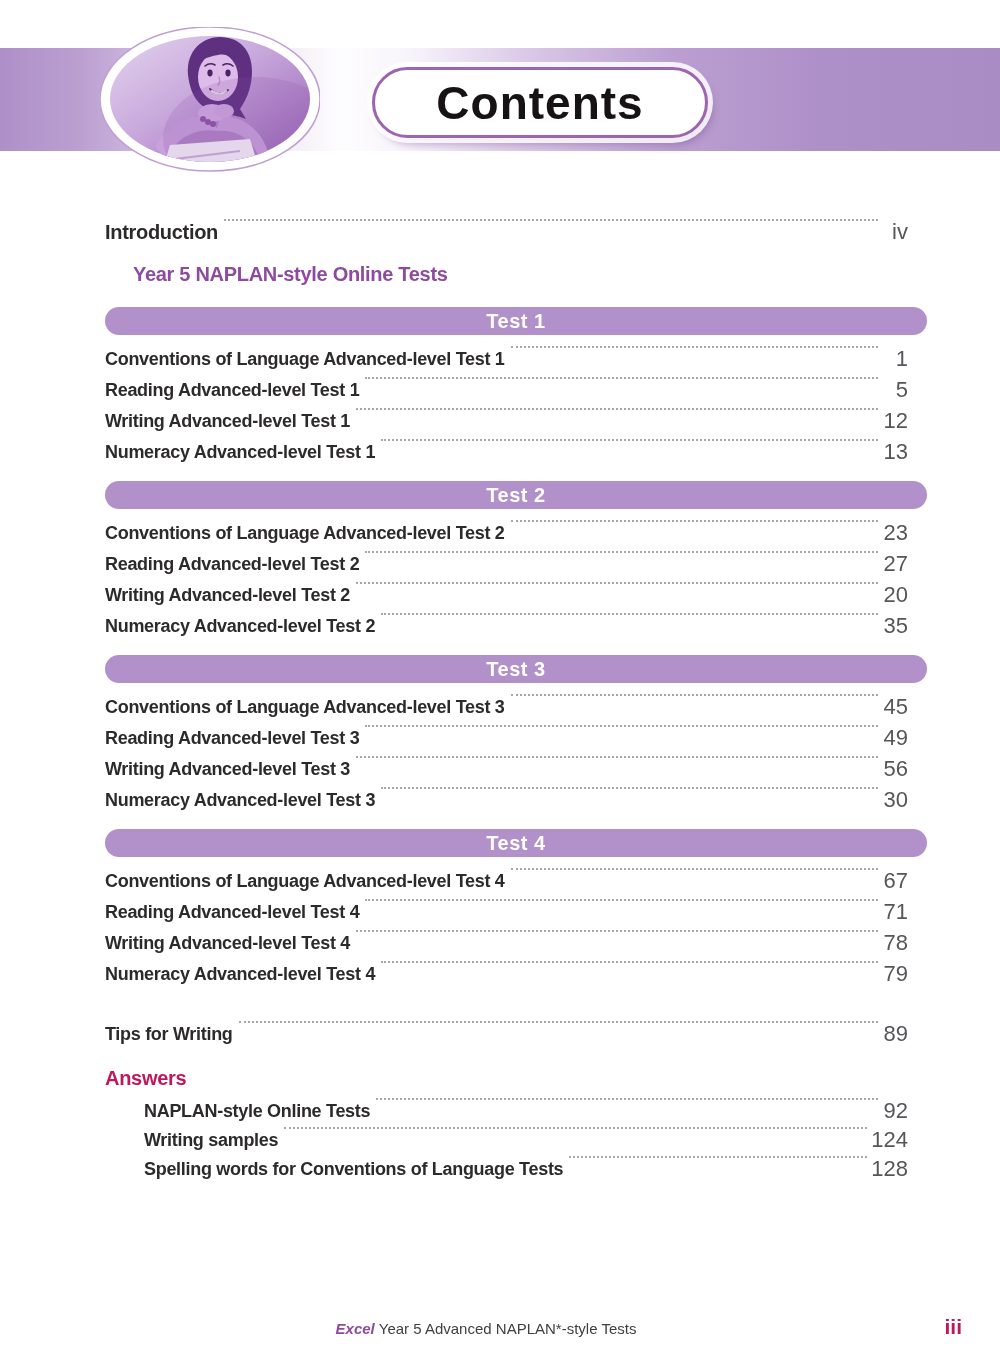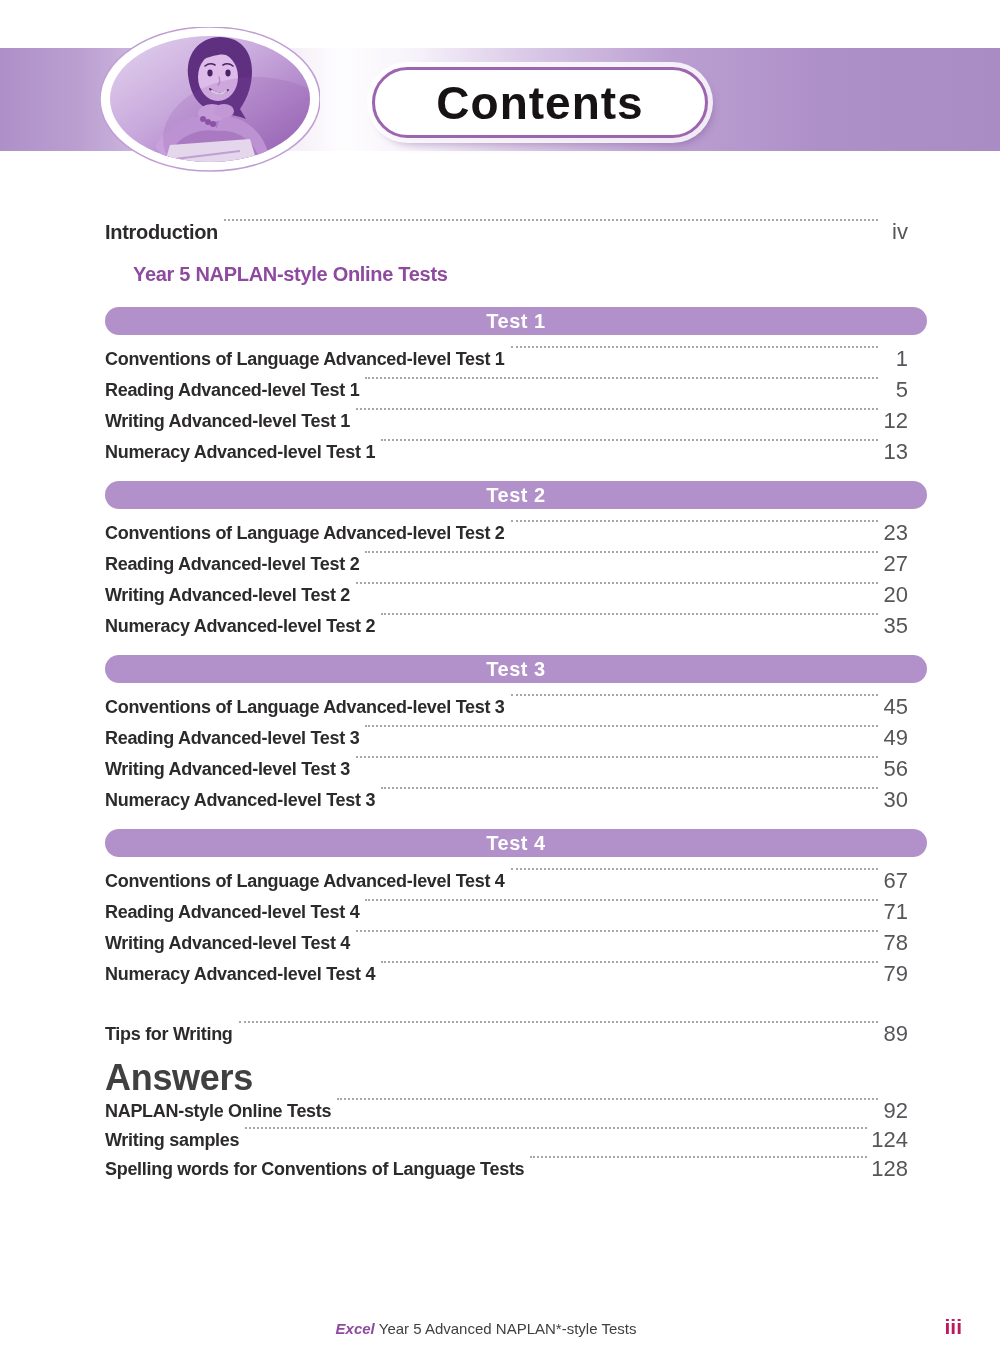--- a/index.html
+++ b/index.html
@@ -46,24 +46,24 @@
   .test-section { margin-top:16px; }
   .test-bar {
     height:28px; border-radius:14px; background:#b290ca;
     display:flex; align-items:center; justify-content:center;
   }
   .test-bar-title { color:#ffffff; font-weight:bold; font-size:20px; letter-spacing:0.5px; }
   .entries { margin-top:11px; }
   .entries .toc-row { margin-bottom:5px; }
   .tips-row { margin-top:34px; }
   .answers-heading {
-    margin-top:14px; font-size:36px; line-height:34px; font-weight:bold;
-    color:#404040; letter-spacing:-0.3px;
-  }
-  .answers-entries { margin-top:3px; }
+    margin-top:14px; font-size:20px; line-height:34px; font-weight:bold;
+    color:#be185d; letter-spacing:-0.3px;
+  }
+  .answers-entries { margin-top:3px;margin-left:39px; }
   .answers-entries .toc-row { margin-bottom:3px; }
   
   .footer-center {
     position:absolute; left:0; top:1320px; width:972px; text-align:center;
     font-size:15px; color:#404042;
   }
   .footer-center .brand { color:#8e4a9e; font-weight:bold; font-style:italic; margin-right:4px; }
   .folio {
     position:absolute; top:1315px; right:38px;
     color:#be185d; font-weight:bold; font-size:21px;

